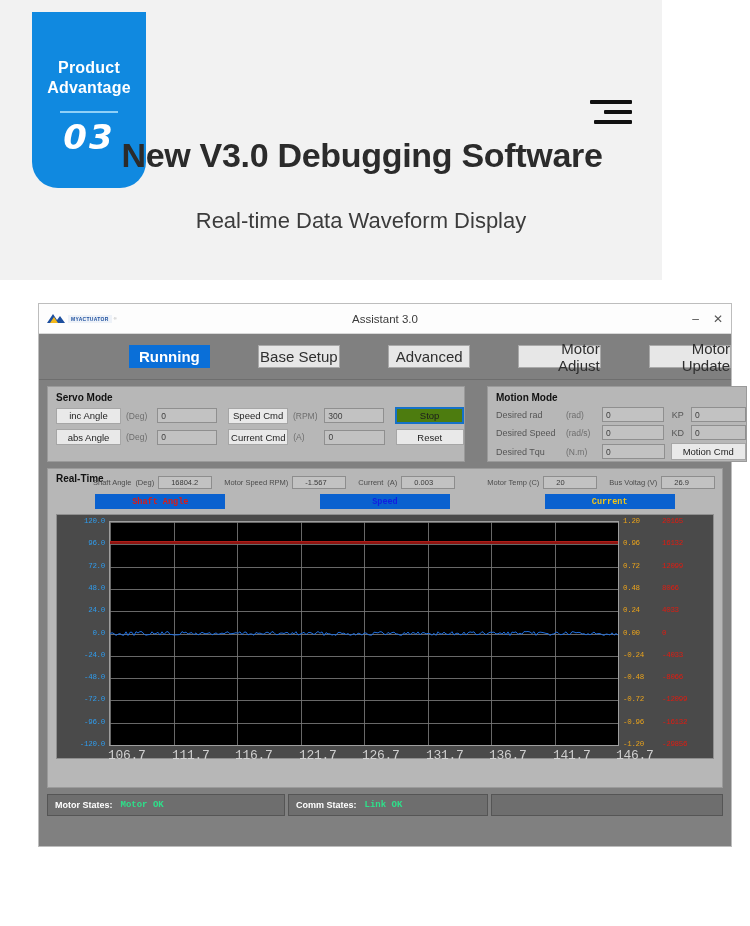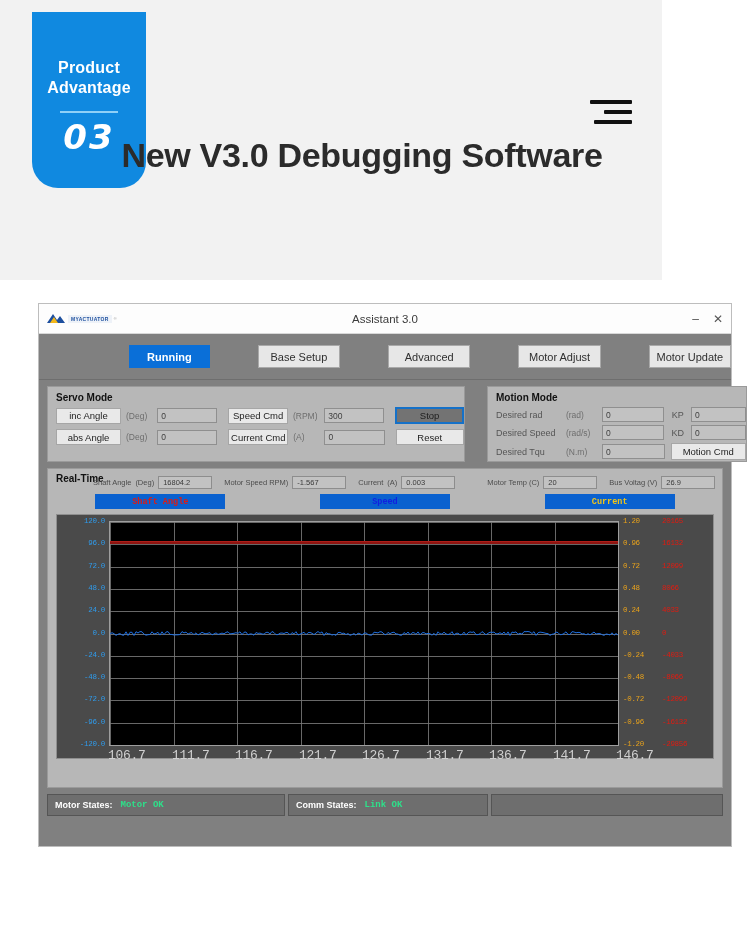--- a/index.html
+++ b/index.html
@@ -63,53 +63,53 @@
     font-size:11.5px; color:#3b3b3b;
   }
   .wctrls { position:absolute; right:8px; display:flex; gap:14px; align-items:center; }
   .wctrl { font-size:12px; color:#555; line-height:1; cursor:default; }
 
   
   .tabbar { height:46px; background:#808080; display:flex; align-items:center;
             padding-left:90px; gap:48px; border-bottom:1px solid #6e6e6e; }
   .tab {
     width:102px; height:23px; background:#e7e7e7; border:1px solid #a9a9a9;
-    font-size:11px; color:#2f2f2f; display:flex; align-items:center; justify-content:center;
+    font-size:15px; color:#2f2f2f; display:flex; align-items:center; justify-content:center;text-align:right;
   }
   .tab.active { background:#0a6fd8; border-color:#0a6fd8; color:#fff; font-weight:bold; width:100px;}
 
   
   .row-groups { display:flex; gap:22px; padding:6px 8px 0 8px; }
   .gbox { background:#b7b7b7; border:1px solid #9a9a9a; position:relative; }
   .gbox .gtitle {
     font-size:10px; font-weight:bold; color:#111; padding:5px 0 4px 8px;
   }
   .servo { width:418px; height:76px; }
   .motion { width:260px; height:76px; }
 
   .frow { display:flex; align-items:center; gap:5px; padding:0 0 0 8px; margin-bottom:5px; }
   .btn {
     background:#e9e9e9; border:1px solid #a6a6a6; font-size:9.5px; color:#1d1d1d;
     height:16px; display:flex; align-items:center; justify-content:center;
   }
-  .btn.hl { border:2px solid #1571c8; background:#737373; }
+  .btn.hl { border:2px solid #1571c8; background:#4d7c0f; }
   .unit { font-size:8.5px; color:#6e6e6e; width:30px; }
   .inp {
     background:#c2c2c2; border:1px solid #8f8f8f; height:15px;
     font-size:8.5px; color:#404040; padding-left:3px; display:flex; align-items:center;
   }
   .lbl { font-size:9px; color:#555; }
 
   
   .rt { margin:6px 8px 0 8px; background:#b7b7b7; border:1px solid #9a9a9a; height:320px; }
   .rt-title { font-size:10px; font-weight:bold; color:#111; padding:4px 0 0 8px; }
   .rt-row { display:flex; align-items:center; gap:4px; padding:2px 0 0 45px; margin-top:-10px;}
   .rt-lbl { font-size:7.5px; color:#4c4c4c; white-space:nowrap; }
   .rt-inp { background:#c2c2c2; border:1px solid #8d8d8d; height:13px; width:54px;
-            font-size:7.5px; color:#3a3a3a; padding-left:4px; display:flex; align-items:center; }
+            font-size:7.5px; color:#3a3a3a; padding-left:12px; display:flex; align-items:center; }
 
   .legends { display:flex; gap:0; padding:5px 0 0 0; justify-content:space-around; }
   .legbtn { width:130px; height:15px; background:#0a61cf; display:flex; align-items:center;
             justify-content:center; font-size:8.5px; font-weight:bold;
             font-family:"Liberation Mono", monospace; }
 
   
   .chartwrap { position:relative; margin:5px 8px 0 8px; height:245px; background:#4a4a4a;
                border:1px solid #8f8f8f; }
   .plot { position:absolute; left:52px; top:6px; width:510px; height:225px;
@@ -143,20 +143,21 @@
       <div class="badge-l2">Advantage</div>
       <div class="badge-rule"></div>
       <div class="badge-num">03</div>
     </div>
     <div class="menu-icon">
       <i></i>
       <i></i>
       <i></i>
     </div>
     <div class="hero-title">New V3.0 Debugging Software</div>
+    <div class="hero-sub">Real-time Data Waveform Display</div>
   </div>
 
   <div class="app">
 
     <div class="titlebar">
       <div class="logo">
         <svg width="20" height="13" viewBox="0 0 20 13">
           <path d="M1 11 L7 2 L11 8 L14 4 L19 11 Z" fill="#1d4f9e"></path>
           <path d="M4 11 L8 5 L12 11 Z" fill="#f2b71a"></path>
         </svg>

